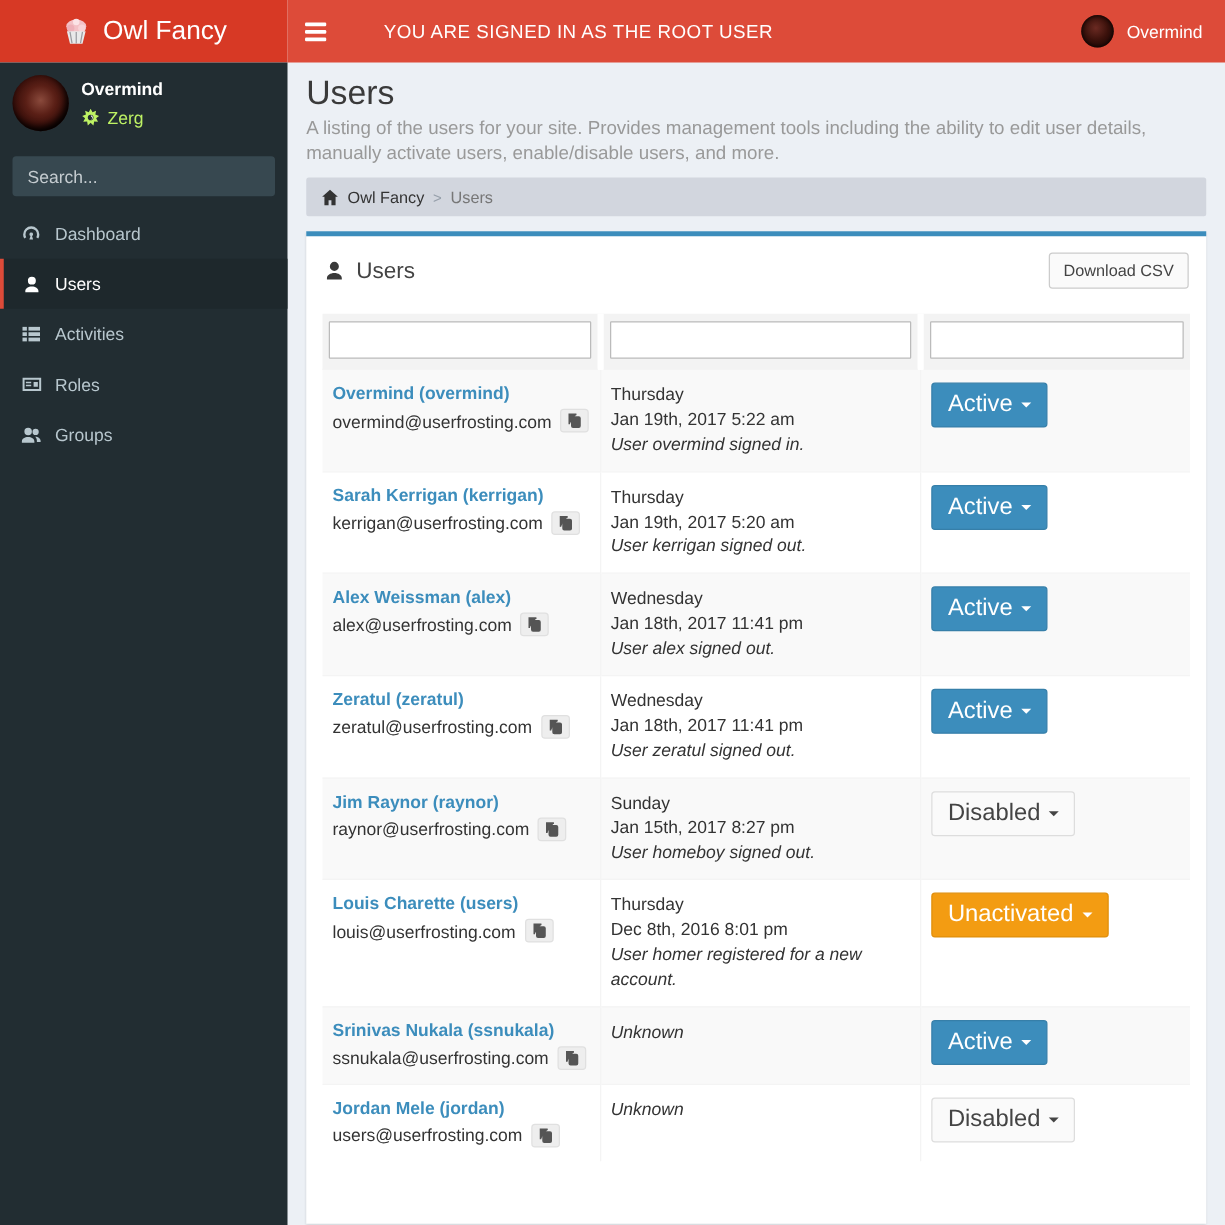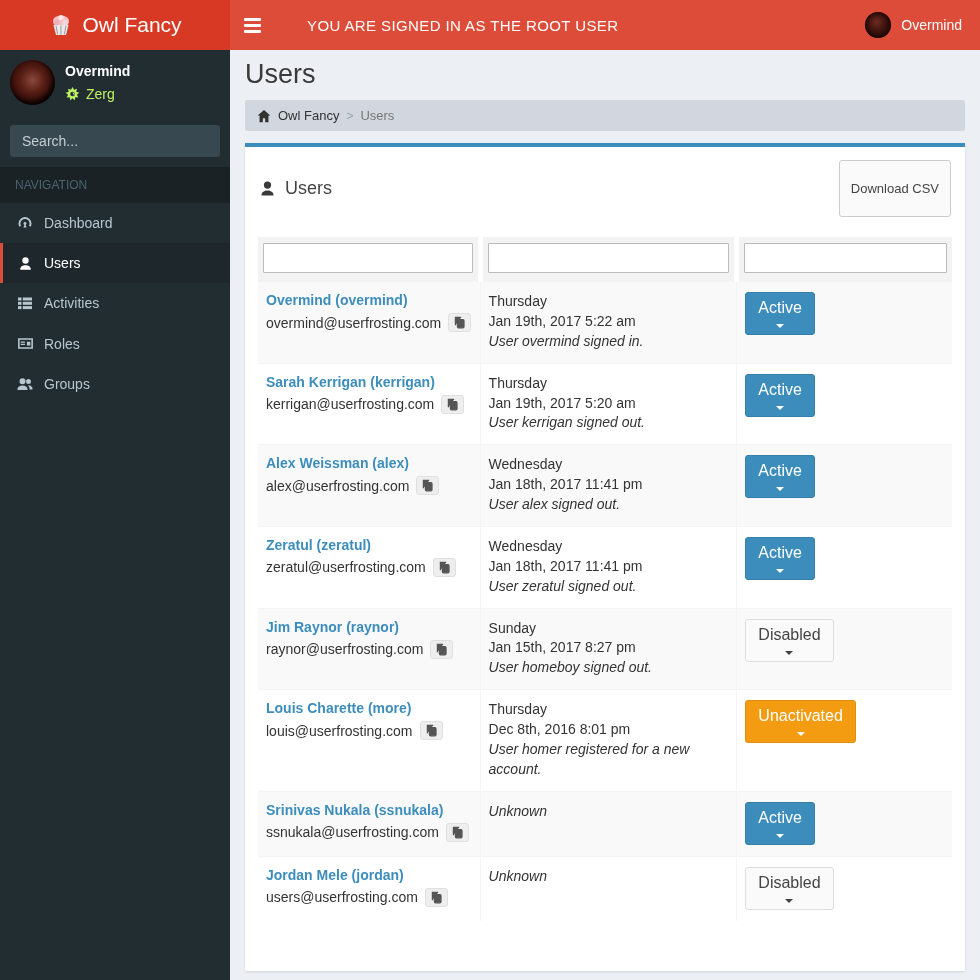--- a/index.html
+++ b/index.html
@@ -48,21 +48,21 @@
   .breadcrumb .home-icon { color: #333; display: flex; }
   .breadcrumb-link { color: #333; text-decoration: none; cursor: pointer; }
   .breadcrumb-sep { color: #97a0ab; font-size: 12px; }
   .breadcrumb-current { color: #777; }
 
   
   .panel { margin-top: 12px; background: #fff; border-top: 4px solid #3c8dbc; box-shadow: 0 1px 2px rgba(0,0,0,.12); }
   .panel-heading { display: flex; align-items: center; justify-content: space-between; padding: 13px 14px 12px 14px; }
   .panel-title { display: flex; align-items: center; gap: 9px; font-size: 18px; color: #444; }
   .panel-title .user-solid-icon { color: #3a3a3a; display: flex; }
-  .btn-csv { background: #fafafa; border: 1px solid #ccc; border-radius: 3px; color: #444; font-size: 13px; padding: 20px 11px; cursor: pointer; font-family: inherit; }
+  .btn-csv { background: #fafafa; border: 1px solid #ccc; border-radius: 3px; color: #444; font-size: 13px; padding: 6px 11px; cursor: pointer; font-family: inherit; }
 
   .panel-body { padding: 8px 13px 0 13px; }
   table.users-table { width: 100%; border-collapse: collapse; table-layout: fixed; }
   col.c1 { width: 32%; } col.c2 { width: 37%; } col.c3 { width: 31%; }
 
   th.sortable { background: #ececec; text-align: left; font-size: 14px; padding: 11px 8px; cursor: pointer; }
   th.sortable + th.sortable { border-left: 5px solid #fff; }
   .th-inner { display: flex; align-items: center; gap: 7px; font-weight: bold; color: #222; }
   .sort-icon { display: inline-flex; flex-direction: column; gap: 1px; }
   .sort-icon i { width: 0; height: 0; border-left: 4px solid transparent; border-right: 4px solid transparent; display: block; }
@@ -79,21 +79,21 @@
   tbody.rows td + td { border-left: 1px solid #f4f4f4; }
 
   .user-name-link { color: #3c8dbc; font-weight: bold; text-decoration: none; cursor: pointer; font-size: 14px; }
   .email-row { margin-top: 5px; display: flex; align-items: center; gap: 7px; color: #333; }
   .copy-btn { background: #eee; border: 1px solid #e0e0e0; border-radius: 3px; padding: 2px 4px; cursor: pointer; color: #555; display: inline-flex; align-items: center; }
 
   .activity-cell div { line-height: 1.42; }
   .activity-desc { font-style: italic; }
   .unknown { font-style: italic; }
 
-  .status-btn { border: 1px solid transparent; border-radius: 3px; font-size: 16px; padding: 6px 12px; cursor: pointer; display: inline-flex; align-items: center; gap: 7px; font-family: inherit; flex-direction: column; }
+  .status-btn { border: 1px solid transparent; border-radius: 3px; font-size: 19px; padding: 6px 12px; cursor: pointer; display: inline-flex; align-items: center; gap: 7px; font-family: inherit; }
   .btn-primary { background: #3c8dbc; border-color: #367fa9; color: #fff; }
   .btn-warning { background: #f39c12; border-color: #e08e0b; color: #fff; }
   .btn-default { background: #fafafa; border-color: #ddd; color: #444; }
   .caret { width: 0; height: 0; border-left: 4px solid transparent; border-right: 4px solid transparent; border-top: 4px solid currentColor; display: inline-block; }
 
   .pagination { text-align: center; padding: 24px 0 26px 0; display: flex; align-items: center; justify-content: center; gap: 16px; }
 
   svg { fill: currentColor; }
 </style>
 </head>
@@ -148,21 +148,20 @@
       </div>
     </div>
 
     <div class="sidebar-search">
       <input type="text" placeholder="Search..." style="">
       <button class="search-btn" aria-label="search">
         
       </button>
     </div>
 
-    <div class="nav-header">NAVIGATION</div>
     <nav>
         <a class="nav-item">
           <span class="nav-icon">
             <svg width="16" height="16" viewBox="0 0 16 16">
               <path d="M8 2a6.5 6.5 0 0 0-6.5 6.5c0 1.2.3 2.3.9 3.2l1.6-.9A4.6 4.6 0 0 1 3.4 8.5a4.6 4.6 0 0 1 9.2 0c0 .8-.2 1.6-.6 2.3l1.6.9c.6-.9.9-2 .9-3.2A6.5 6.5 0 0 0 8 2zm0 5.1a1.4 1.4 0 0 0-.6 2.7l-.9 2.7h3l-.9-2.7A1.4 1.4 0 0 0 8 7.1z"></path>
             </svg>
           </span>
           <span>Dashboard</span>
         </a>
         <a class="nav-item active">
@@ -200,20 +199,21 @@
               <path d="M6.5 8.2a3 3 0 1 0 0-6 3 3 0 0 0 0 6zm0 1.4c-2.7 0-5 1.4-5 3.5v1h10v-1c0-2.1-2.3-3.5-5-3.5zm6-1.6a2.5 2.5 0 1 0 0-5 2.5 2.5 0 0 0 0 5zm.6 1.3c1.9.4 3.4 1.6 3.4 3.3v.9h-3v-.9c0-1.3-.5-2.4-1.4-3.2.3-.1.7-.1 1-.1z"></path>
             </svg>
           </span>
           <span>Groups</span>
         </a>
       </nav>
   </aside>
 
   <main class="content">
     <h1 class="page-title">Users</h1>
+    <div class="page-description">A listing of the users for your site. Provides management tools including the ability to edit user details, manually activate users, enable/disable users, and more.</div>
 
     <div class="breadcrumb">
       <span class="home-icon">
         <svg width="14" height="14" viewBox="0 0 16 16">
             <path d="M8 1L.8 7.3h2.1V15h3.8v-4.4h2.6V15h3.8V7.3h2.1z"></path>
           </svg>
       </span>
       <a class="breadcrumb-link">Owl Fancy</a>
       <span class="breadcrumb-sep">&gt;</span>
       <span class="breadcrumb-current">Users</span>
@@ -372,21 +372,21 @@
     <td>
       <button class="status-btn btn-default">
         <span>Disabled</span>
         <span class="caret"></span>
       </button>
     </td>
   </tr>
 
   <tr>
     <td>
-      <a class="user-name-link">Louis Charette (more)</a>
+      <a class="user-name-link">Louis Charette (users)</a>
       <div class="email-row">
         <span>louis@userfrosting.com</span>
         <button class="copy-btn" aria-label="copy email">
           <svg width="13" height="13" viewBox="0 0 16 16" fill="none" stroke="currentColor" stroke-width="1.6">
             <rect x="5.5" y="4.5" width="8" height="10" rx="1.2"></rect>
             <path d="M3 11.5V1.8h7"></path>
           </svg>
         </button>
       </div>
     </td>

